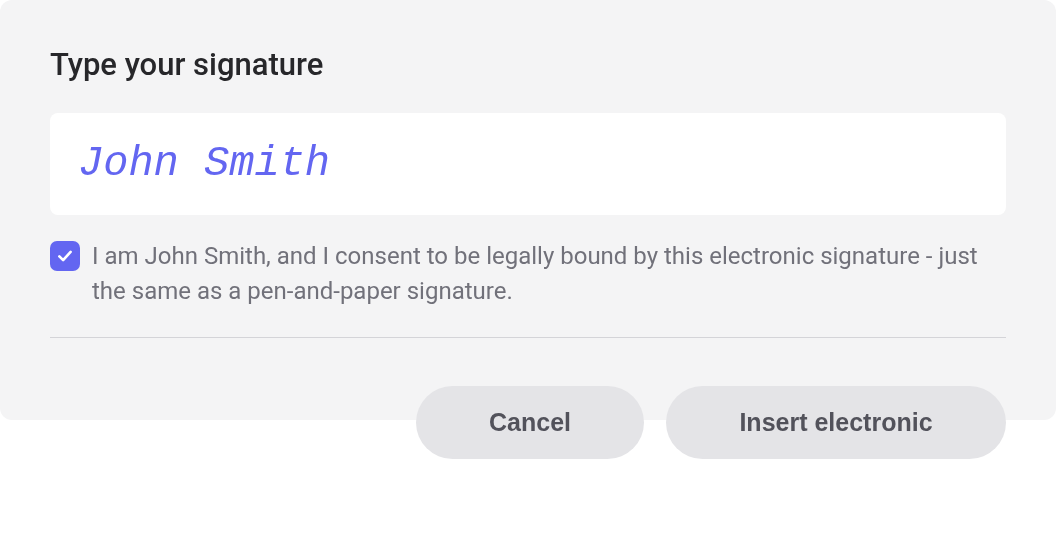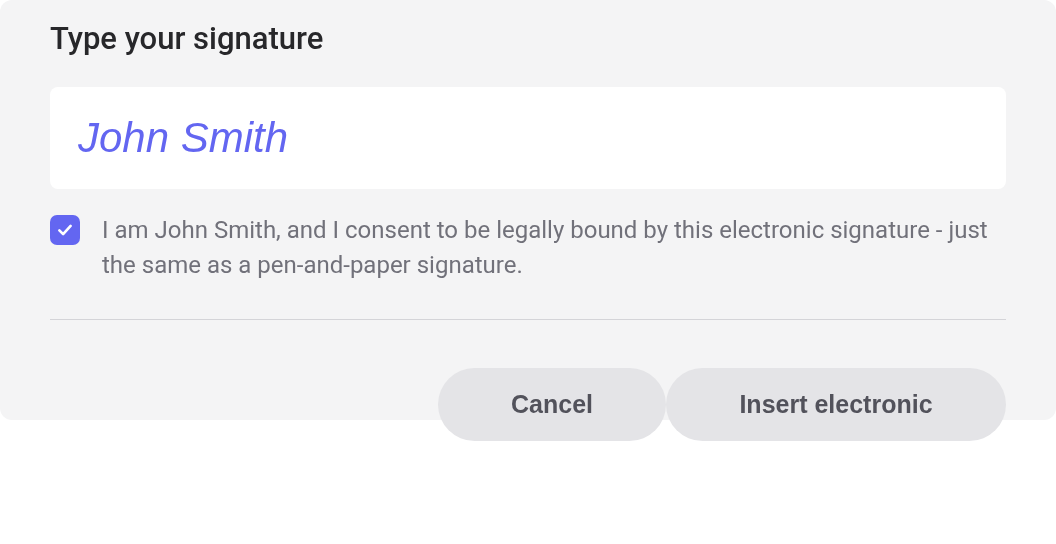--- a/index.html
+++ b/index.html
@@ -14,48 +14,48 @@
       align-items: flex-start;
       justify-content: center;
       width: 1056px;
       height: 544px;
     }
     .dialog {
       width: 1056px;
       height: 420px;
       background: #f4f4f5;
       border-radius: 12px;
-      padding: 20px 50px 40px 50px;
+      padding: 46px 50px 40px 50px;
       position: relative;
     }
     .title {
       font-size: 31px;
       font-weight: 500;
       color: #27272a;
       margin-bottom: 30px;
     }
     .signature-input {
       width: 100%;
       background: #ffffff;
       border: none;
       border-radius: 8px;
       padding: 26px 28px;
       font-size: 42px;
       font-style: italic;
-      font-family: Liberation Sans, sans-serif;
+      font-family: Liberation Mono, monospace;
       color: #6366f1;
       margin-bottom: 24px;
       outline: none;
       line-height: 1.2;
     }
     .consent-row {
       display: flex;
       align-items: flex-start;
-      gap: 22px;
-      margin-bottom: 36px;
+      gap: 12px;
+      margin-bottom: 28px;
     }
     .checkbox-wrap {
       flex-shrink: 0;
       margin-top: 2px;
     }
     .checkbox {
       width: 30px;
       height: 30px;
       background: #6366f1;
       border-radius: 7px;
@@ -75,20 +75,21 @@
       font-weight: 400;
     }
     .divider {
       border: none;
       border-top: 1px solid #d4d4d8;
       margin-bottom: 48px;
     }
     .actions {
       display: flex;
       justify-content: flex-end;
+      gap: 22px;
     }
     .btn {
       border: none;
       background: #e4e4e7;
       color: #52525b;
       font-size: 25px;
       font-weight: 600;
       padding: 22px 44px;
       border-radius: 999px;
       cursor: pointer;

